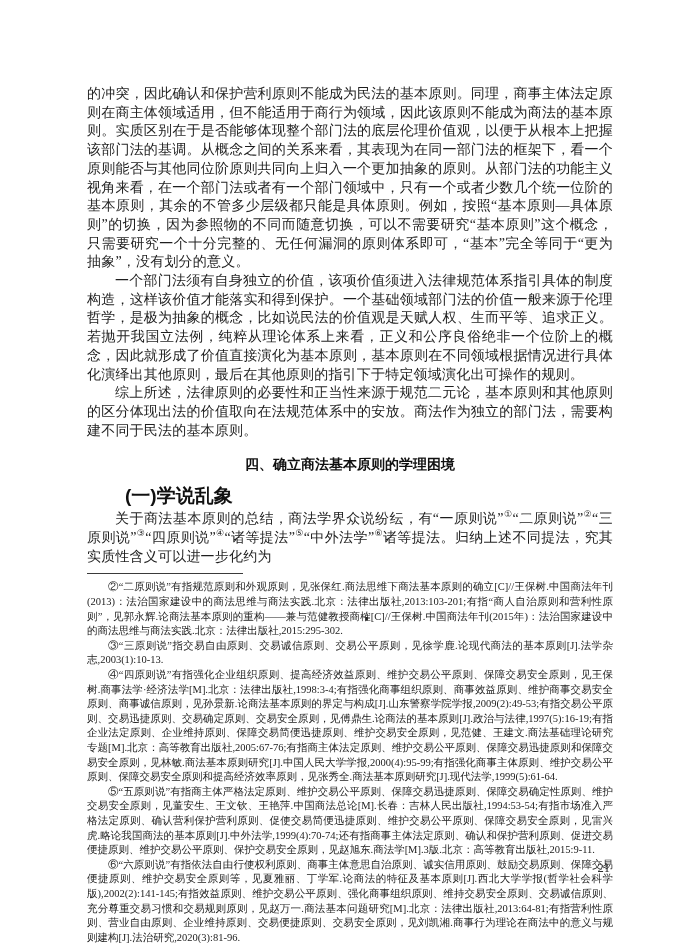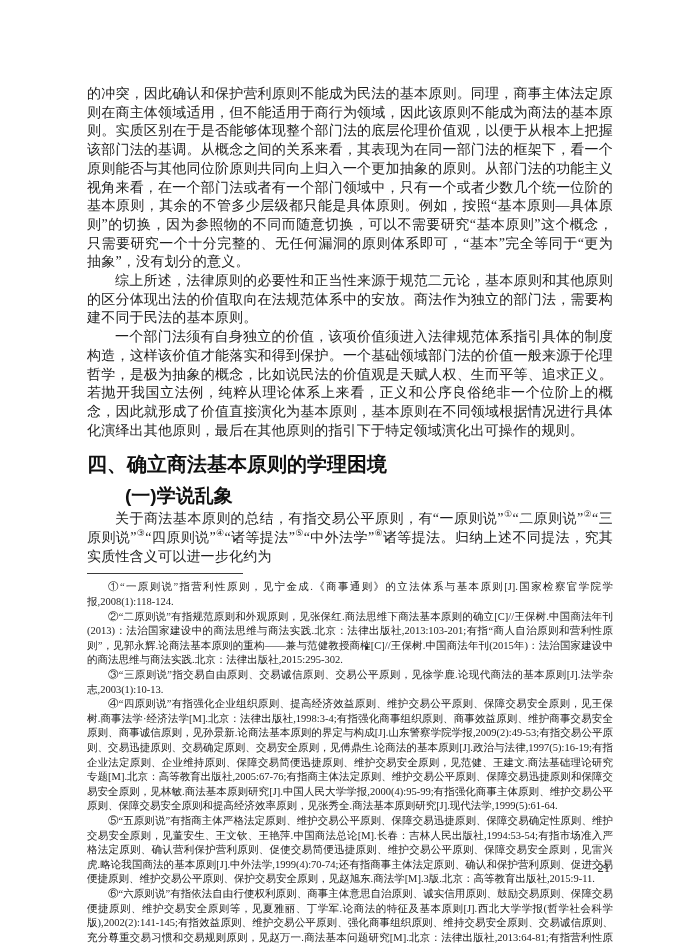--- a/index.html
+++ b/index.html
@@ -28,22 +28,23 @@
   }
   .para.indent { text-indent: 2em; }
   sup.fnref {
     font-size: 9px;
     line-height: 0;
     vertical-align: super;
   }
   .section-heading {
     font-family: "Liberation Sans", "DejaVu Sans", sans-serif;
     font-weight: bold;
-    font-size: 20px;
+    font-size: 14px;
     color: #101010;
+    text-align: center;
     margin: 13px 0 11px 0;
     line-height: 22px;
   }
   .subsection-heading {
     font-family: "Liberation Sans", "DejaVu Sans", sans-serif;
     font-weight: bold;
     font-size: 19px;
     color: #101010;
     margin: 0 0 5px 0;
     line-height: 19px;
@@ -73,35 +74,34 @@
   }
 </style>
 </head>
 <body>
 
 <div class="page">
 
   <div>
     <p class="para">的冲突，因此确认和保护营利原则不能成为民法的基本原则。同理，商事主体法定原则在商主体领域适用，但不能适用于商行为领域，因此该原则不能成为商法的基本原则。实质区别在于是否能够体现整个部门法的底层伦理价值观，以便于从根本上把握该部门法的基调。从概念之间的关系来看，其表现为在同一部门法的框架下，看一个原则能否与其他同位阶原则共同向上归入一个更加抽象的原则。从部门法的功能主义视角来看，在一个部门法或者有一个部门领域中，只有一个或者少数几个统一位阶的基本原则，其余的不管多少层级都只能是具体原则。例如，按照“基本原则—具体原则”的切换，因为参照物的不同而随意切换，可以不需要研究“基本原则”这个概念，只需要研究一个十分完整的、无任何漏洞的原则体系即可，“基本”完全等同于“更为抽象”，没有划分的意义。</p>
 
+    <p class="para indent">一个部门法须有自身独立的价值，该项价值须进入法律规范体系指引具体的制度构造，这样该价值才能落实和得到保护。一个基础领域部门法的价值一般来源于伦理哲学，是极为抽象的概念，比如说民法的价值观是天赋人权、生而平等、追求正义。若抛开我国立法例，纯粹从理论体系上来看，正义和公序良俗绝非一个位阶上的概念，因此就形成了价值直接演化为基本原则，基本原则在不同领域根据情况进行具体化演绎出其他原则，最后在其他原则的指引下于特定领域演化出可操作的规则。</p>
+
     <p class="para indent">综上所述，法律原则的必要性和正当性来源于规范二元论，基本原则和其他原则的区分体现出法的价值取向在法规范体系中的安放。商法作为独立的部门法，需要构建不同于民法的基本原则。</p>
-
-    <p class="para indent">一个部门法须有自身独立的价值，该项价值须进入法律规范体系指引具体的制度构造，这样该价值才能落实和得到保护。一个基础领域部门法的价值一般来源于伦理哲学，是极为抽象的概念，比如说民法的价值观是天赋人权、生而平等、追求正义。若抛开我国立法例，纯粹从理论体系上来看，正义和公序良俗绝非一个位阶上的概念，因此就形成了价值直接演化为基本原则，基本原则在不同领域根据情况进行具体化演绎出其他原则，最后在其他原则的指引下于特定领域演化出可操作的规则。</p>
 
     <h2 class="section-heading">四、确立商法基本原则的学理困境</h2>
 
     <h3 class="subsection-heading">(一)学说乱象</h3>
 
-    <p class="para indent" id="paragraph4"><span>关于商法基本原则的总结，有指交易公平原则，有“一原则说”</span><sup class="fnref">①</sup><span>“二原则说”</span><sup class="fnref">②</sup><span>“三原则说”</span><sup class="fnref">③</sup><span>“四原则说”</span><sup class="fnref">④</sup><span>“诸等提法”</span><sup class="fnref">⑤</sup><span>“中外法学”</span><sup class="fnref">⑥</sup><span>诸等提法。归纳上述不同提法，究其实质性含义可以进一步化约为</span></p>
+    <p class="para indent" id="paragraph4"><span>关于商法基本原则的总结，商法学界众说纷纭，有“一原则说”</span><sup class="fnref">①</sup><span>“二原则说”</span><sup class="fnref">②</sup><span>“三原则说”</span><sup class="fnref">③</sup><span>“四原则说”</span><sup class="fnref">④</sup><span>“诸等提法”</span><sup class="fnref">⑤</sup><span>“中外法学”</span><sup class="fnref">⑥</sup><span>诸等提法。归纳上述不同提法，究其实质性含义可以进一步化约为</span></p>
   </div>
 
   <div class="footnote-sep"></div>
 
   <div id="footnotes">
-      <p class="footnote">①“一原则说”指营利性原则，见宁金成.《商事通则》的立法体系与基本原则[J].国家检察官学院学报,2008(1):118-124.</p>
       <p class="footnote">②“二原则说”有指规范原则和外观原则，见张保红.商法思维下商法基本原则的确立[C]//王保树.中国商法年刊(2013)：法治国家建设中的商法思维与商法实践.北京：法律出版社,2013:103-201;有指“商人自治原则和营利性原则”，见郭永辉.论商法基本原则的重构——兼与范健教授商榷[C]//王保树.中国商法年刊(2015年)：法治国家建设中的商法思维与商法实践.北京：法律出版社,2015:295-302.</p>
       <p class="footnote">③“三原则说”指交易自由原则、交易诚信原则、交易公平原则，见徐学鹿.论现代商法的基本原则[J].法学杂志,2003(1):10-13.</p>
       <p class="footnote">④“四原则说”有指强化企业组织原则、提高经济效益原则、维护交易公平原则、保障交易安全原则，见王保树.商事法学·经济法学[M].北京：法律出版社,1998:3-4;有指强化商事组织原则、商事效益原则、维护商事交易安全原则、商事诚信原则，见孙景新.论商法基本原则的界定与构成[J].山东警察学院学报,2009(2):49-53;有指交易公平原则、交易迅捷原则、交易确定原则、交易安全原则，见傅鼎生.论商法的基本原则[J].政治与法律,1997(5):16-19;有指企业法定原则、企业维持原则、保障交易简便迅捷原则、维护交易安全原则，见范健、王建文.商法基础理论研究专题[M].北京：高等教育出版社,2005:67-76;有指商主体法定原则、维护交易公平原则、保障交易迅捷原则和保障交易安全原则，见林敏.商法基本原则研究[J].中国人民大学学报,2000(4):95-99;有指强化商事主体原则、维护交易公平原则、保障交易安全原则和提高经济效率原则，见张秀全.商法基本原则研究[J].现代法学,1999(5):61-64.</p>
       <p class="footnote">⑤“五原则说”有指商主体严格法定原则、维护交易公平原则、保障交易迅捷原则、保障交易确定性原则、维护交易安全原则，见董安生、王文钦、王艳萍.中国商法总论[M].长春：吉林人民出版社,1994:53-54;有指市场准入严格法定原则、确认营利保护营利原则、促使交易简便迅捷原则、维护交易公平原则、保障交易安全原则，见雷兴虎.略论我国商法的基本原则[J].中外法学,1999(4):70-74;还有指商事主体法定原则、确认和保护营利原则、促进交易便捷原则、维护交易公平原则、保护交易安全原则，见赵旭东.商法学[M].3版.北京：高等教育出版社,2015:9-11.</p>
       <p class="footnote">⑥“六原则说”有指依法自由行使权利原则、商事主体意思自治原则、诚实信用原则、鼓励交易原则、保障交易便捷原则、维护交易安全原则等，见夏雅丽、丁学军.论商法的特征及基本原则[J].西北大学学报(哲学社会科学版),2002(2):141-145;有指效益原则、维护交易公平原则、强化商事组织原则、维持交易安全原则、交易诚信原则、充分尊重交易习惯和交易规则原则，见赵万一.商法基本问题研究[M].北京：法律出版社,2013:64-81;有指营利性原则、营业自由原则、企业维持原则、交易便捷原则、交易安全原则，见刘凯湘.商事行为理论在商法中的意义与规则建构[J].法治研究,2020(3):81-96.</p>
     </div>
 
   <div class="page-number">21</div>
 
 </div>

